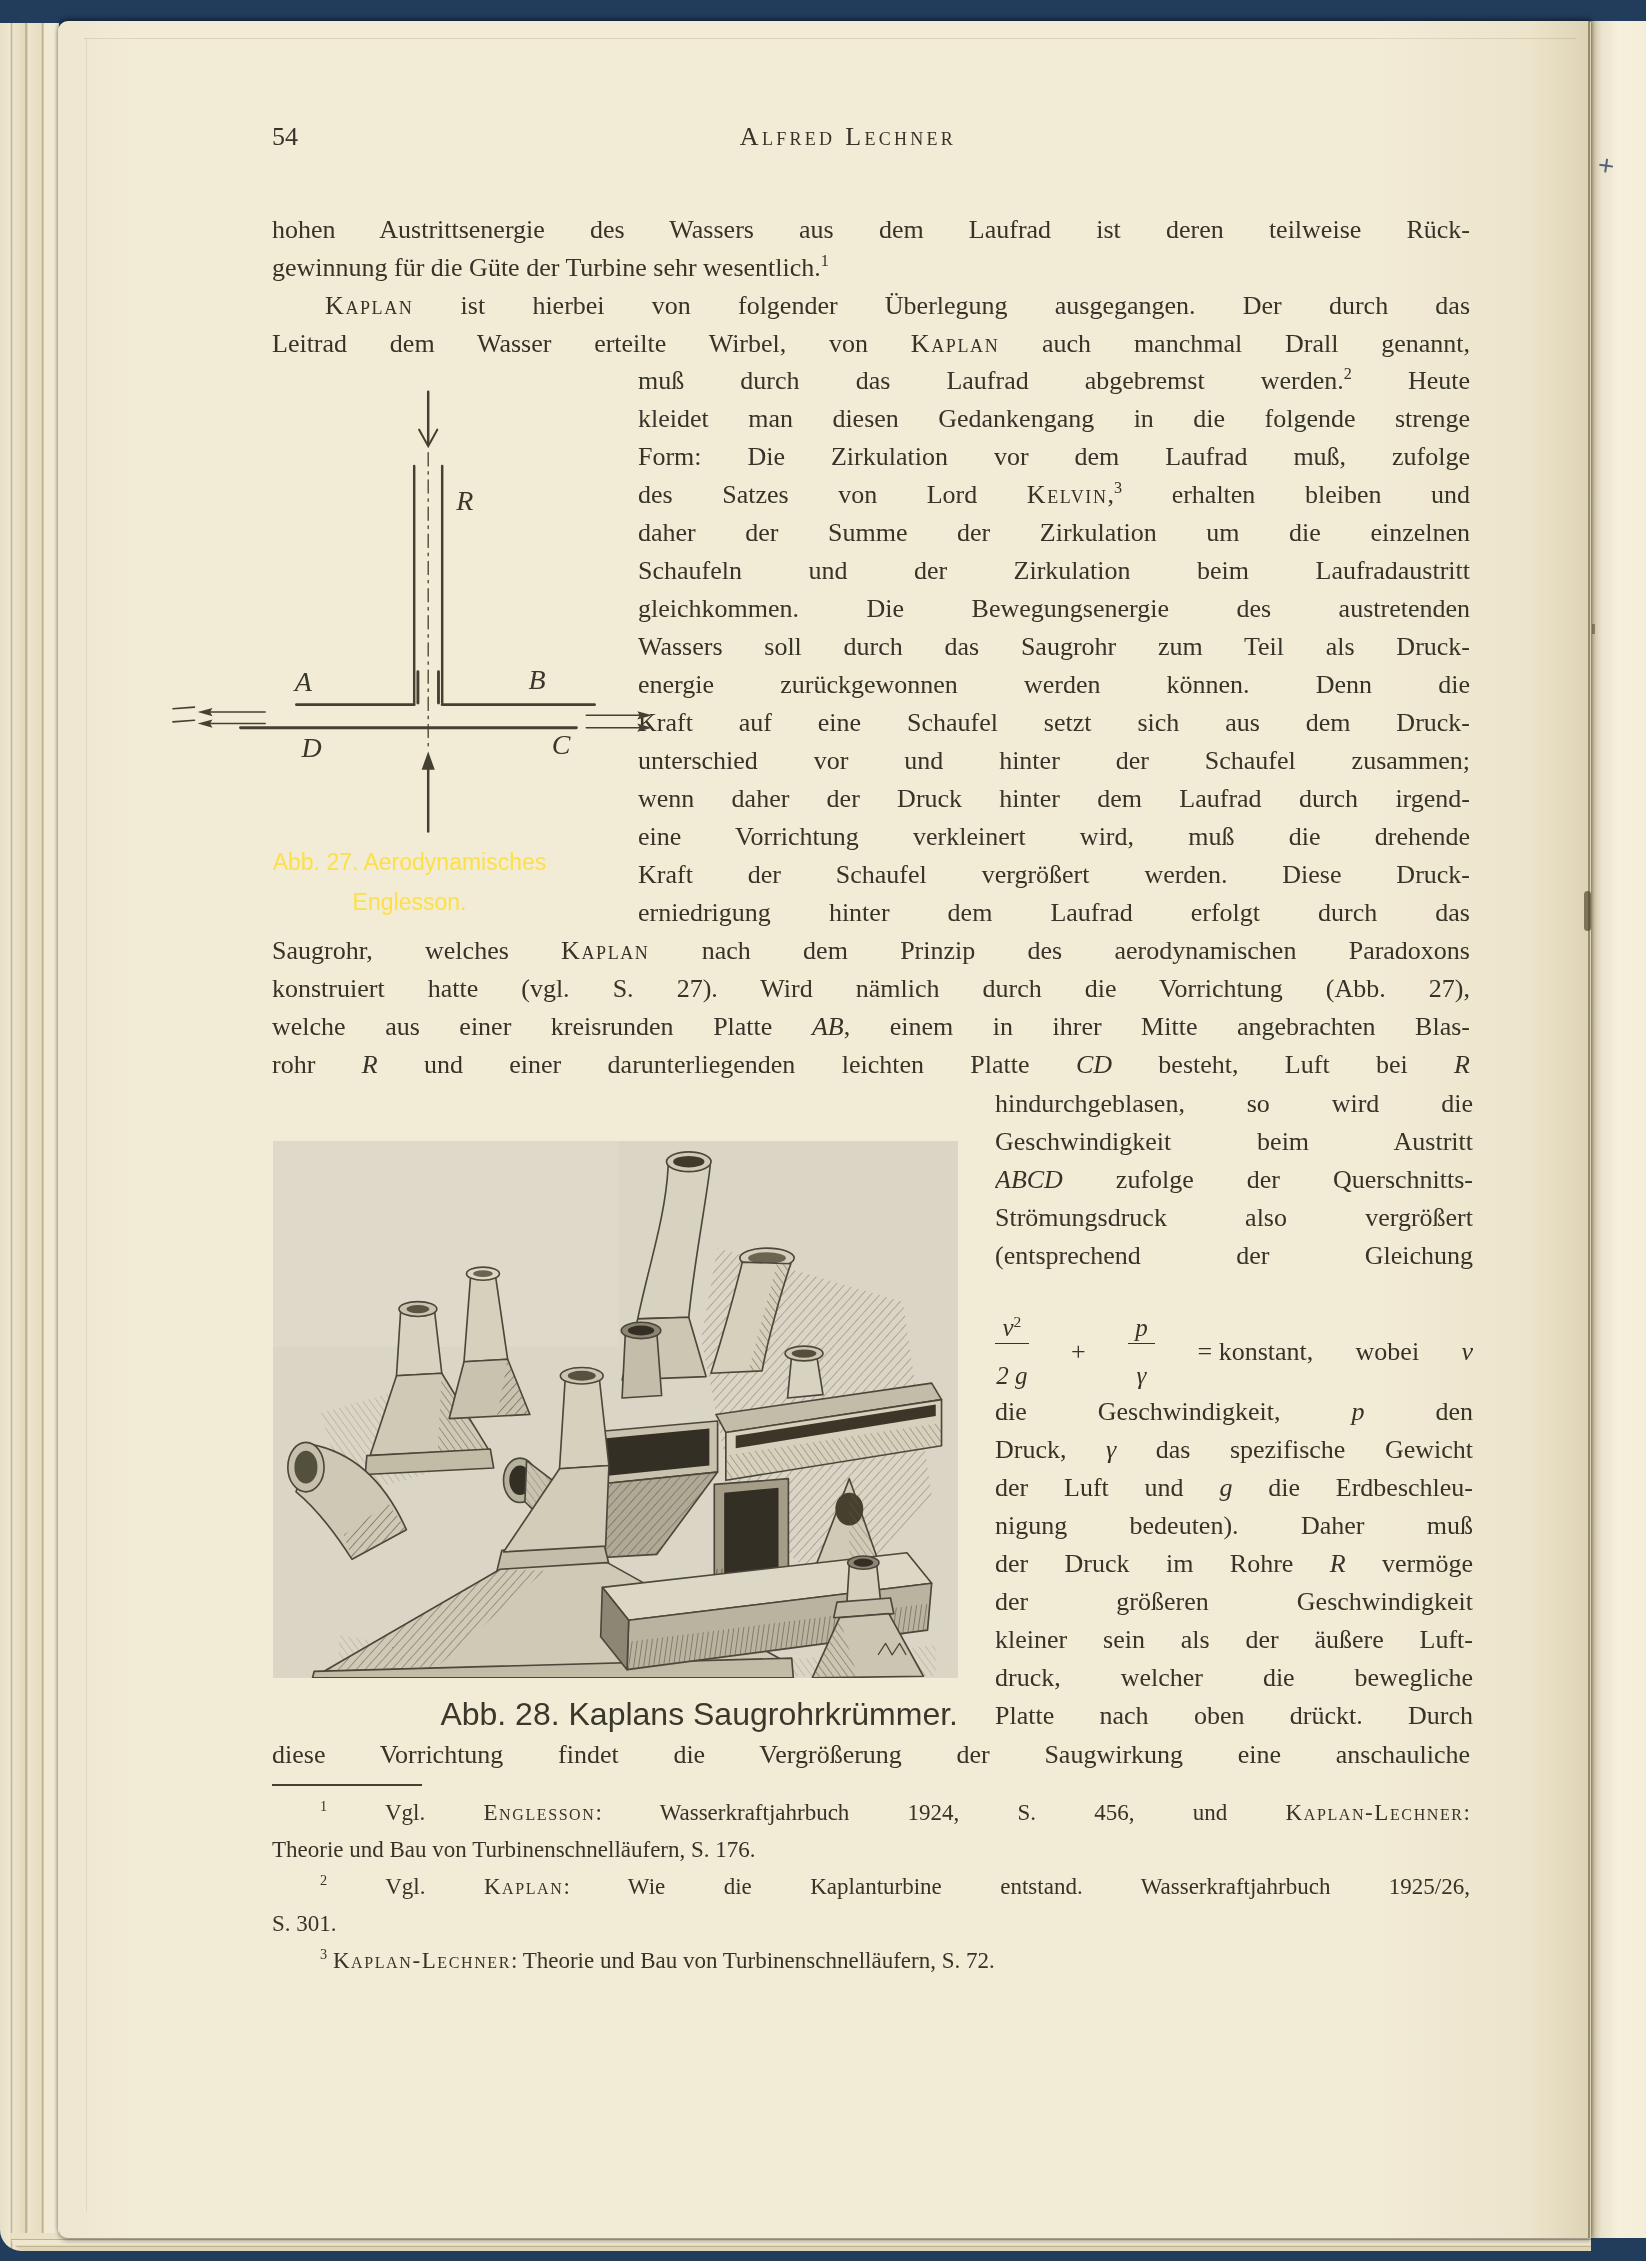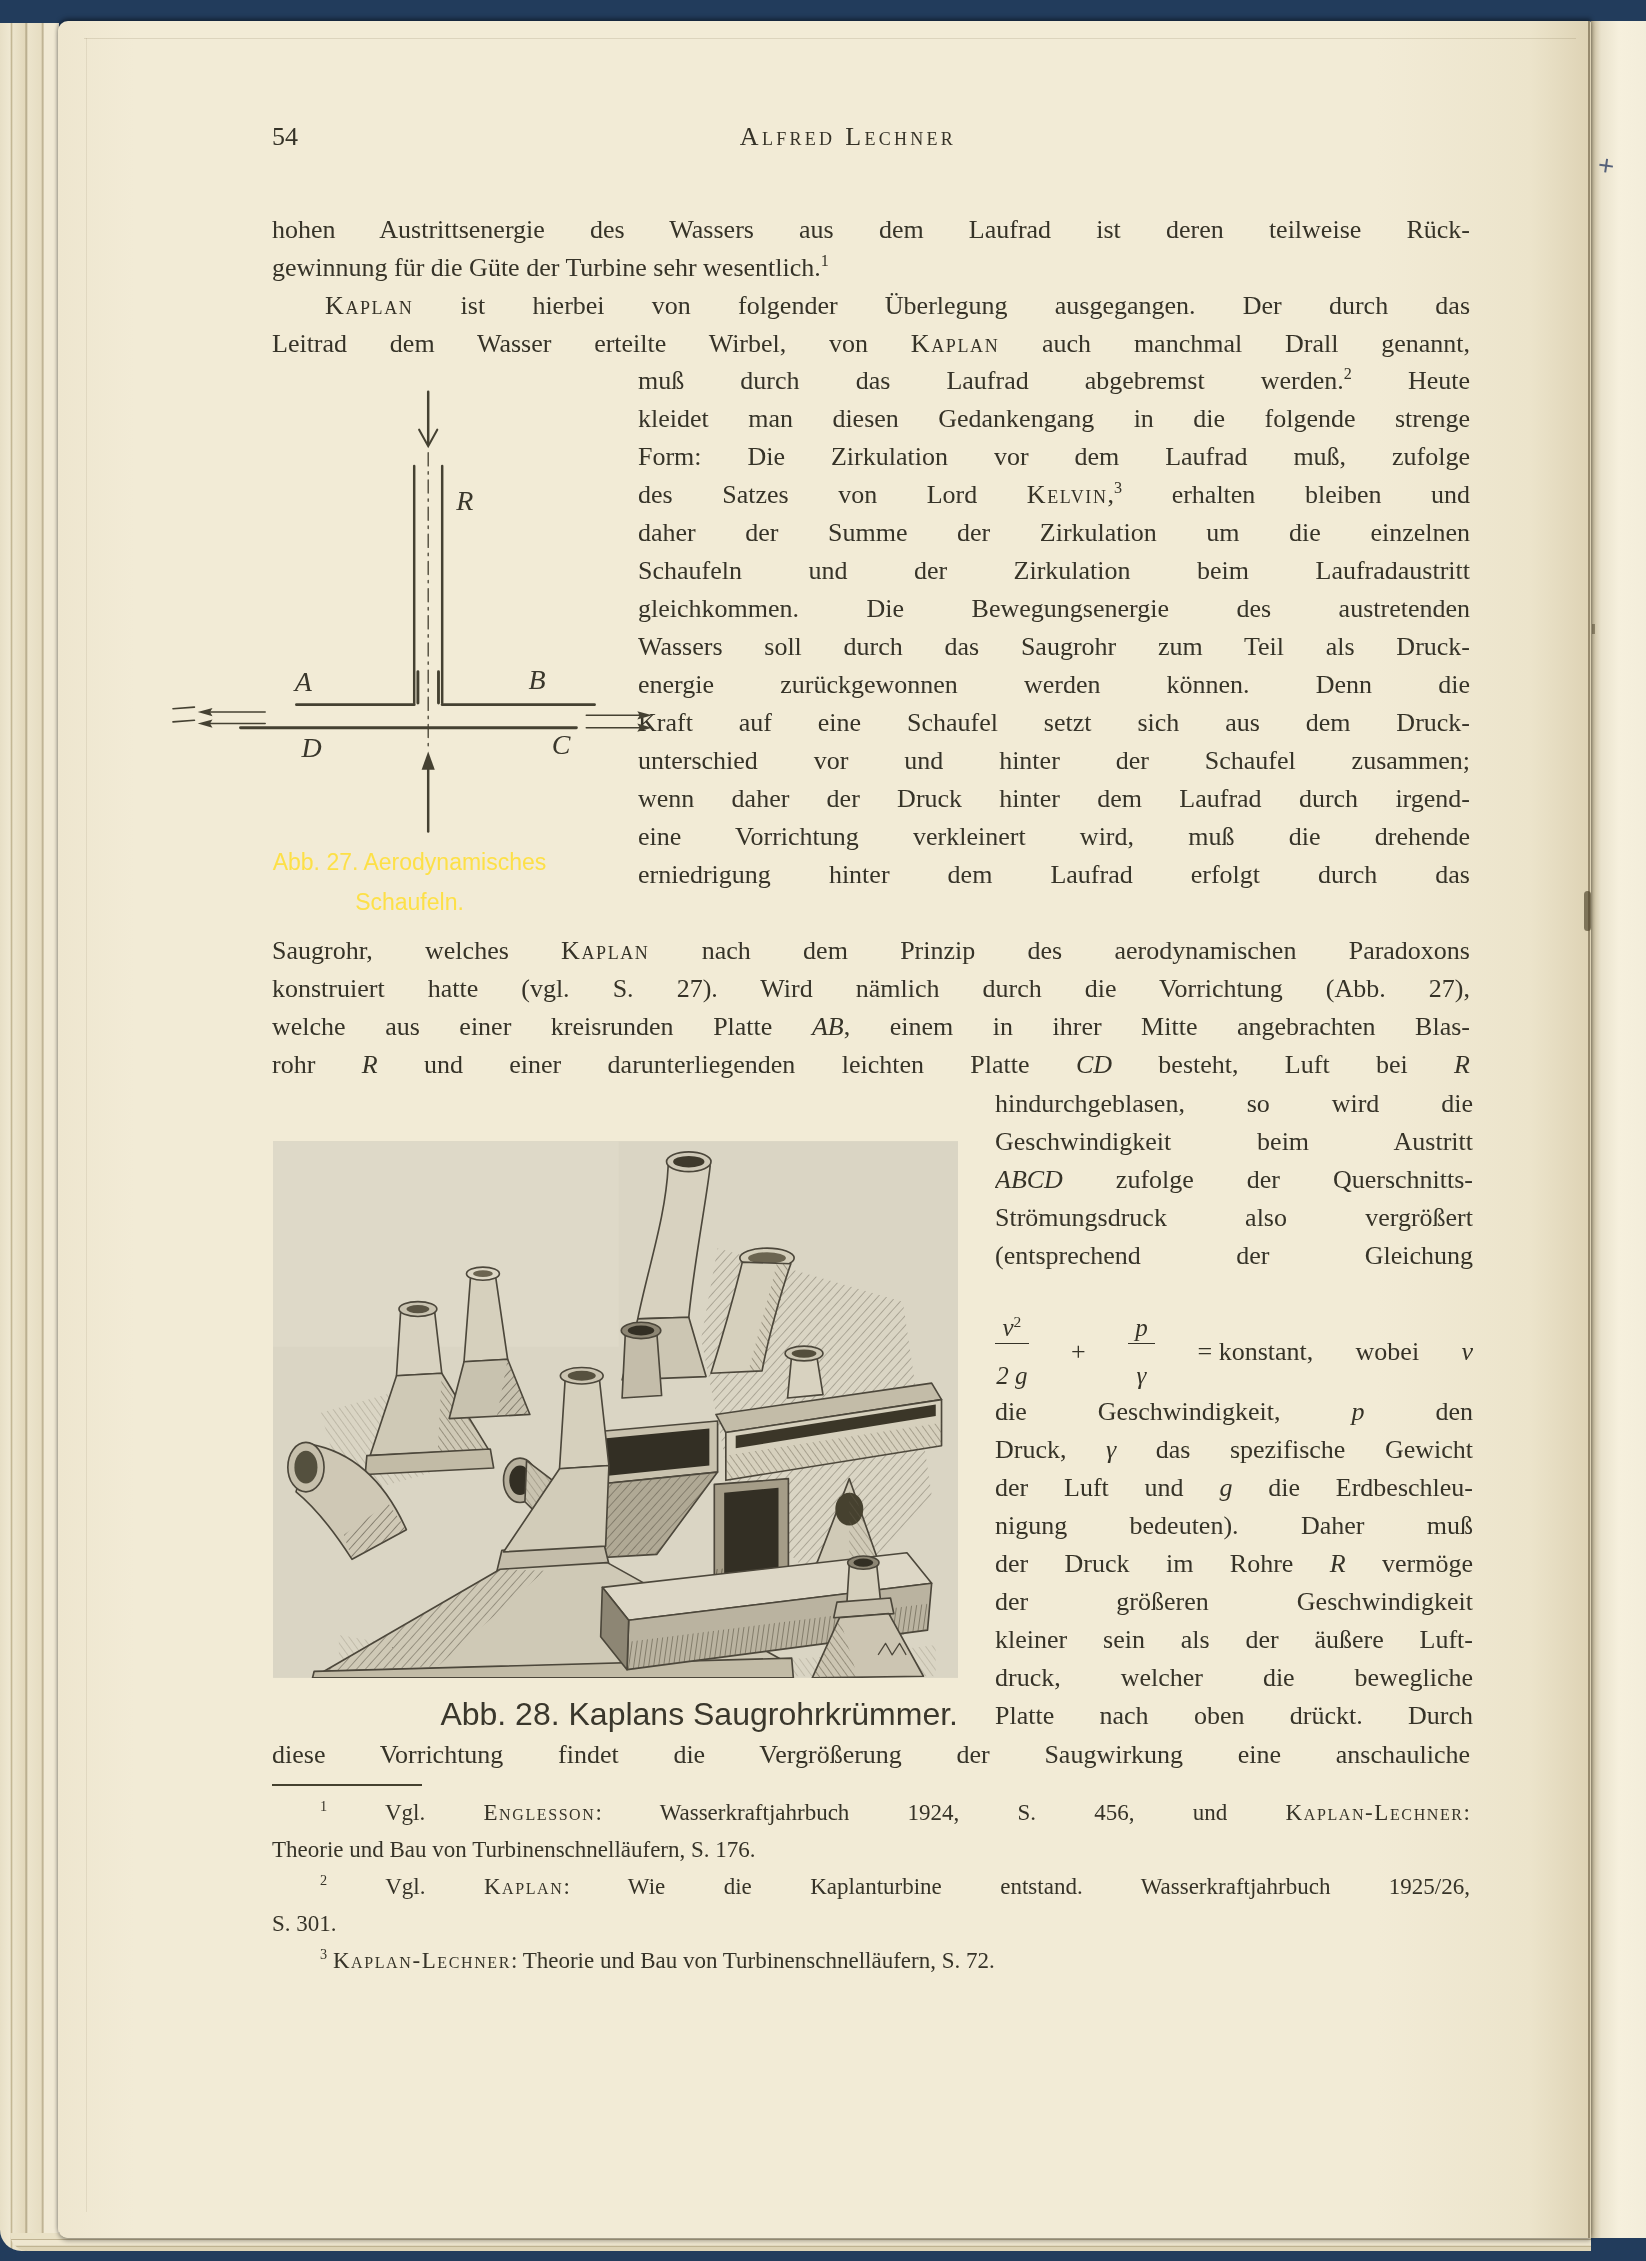--- a/index.html
+++ b/index.html
@@ -113,20 +113,21 @@
       <div class="line">des Satzes von Lord <span class="sc">Kelvin</span>,<sup>3</sup> erhalten bleiben und</div>
       <div class="line">daher der Summe der Zirkulation um die einzelnen</div>
       <div class="line">Schaufeln und der Zirkulation beim Laufradaustritt</div>
       <div class="line">gleichkommen. Die Bewegungsenergie des austretenden</div>
       <div class="line">Wassers soll durch das Saugrohr zum Teil als Druck-</div>
       <div class="line">energie zurückgewonnen werden können. Denn die</div>
       <div class="line">Kraft auf eine Schaufel setzt sich aus dem Druck-</div>
       <div class="line">unterschied vor und hinter der Schaufel zusammen;</div>
       <div class="line">wenn daher der Druck hinter dem Laufrad durch irgend-</div>
       <div class="line">eine Vorrichtung verkleinert wird, muß die drehende</div>
+      <div class="line">Kraft der Schaufel vergrößert werden. Diese Druck-</div>
       <div class="line">erniedrigung hinter dem Laufrad erfolgt durch das</div>
     </div>
   <div id="midblock" class="col">
       <div class="line">Saugrohr, welches <span class="sc">Kaplan</span> nach dem Prinzip des aerodynamischen Paradoxons</div>
       <div class="line">konstruiert hatte (vgl. S. 27). Wird nämlich durch die Vorrichtung (Abb. 27),</div>
       <div class="line">welche aus einer kreisrunden Platte <i>AB</i>, einem in ihrer Mitte angebrachten Blas-</div>
       <div class="line">rohr <i>R</i> und einer darunterliegenden leichten Platte <i>CD</i> besteht, Luft bei <i>R</i></div>
     </div>
   <div id="col28a" class="col">
       <div class="line">hindurchgeblasen, so wird die</div>
@@ -203,21 +204,21 @@
     <g fill="#3a372c" font-family="Liberation Serif, DejaVu Serif, serif" font-style="italic" font-size="34">
       <text x="374" y="162">R</text>
       <text x="178" y="382">A</text>
       <text x="462" y="379">B</text>
       <text x="186" y="462">D</text>
       <text x="490" y="458">C</text>
     </g>
   </svg>
   <div class="cap27">
     <div>Abb. 27. Aerodynamisches</div>
-    <div>Schaufeln.</div>
+    <div>Englesson.</div>
   </div>
 
   <svg class="fig28" viewBox="0 0 832 652">
     <defs>
       <pattern id="hA" patternUnits="userSpaceOnUse" width="8" height="8" patternTransform="rotate(42)">
         <line x1="0" y1="0" x2="0" y2="8" stroke="#5e584a" stroke-width="1.5"></line>
       </pattern>
       <pattern id="hB" patternUnits="userSpaceOnUse" width="7" height="7" patternTransform="rotate(-36)">
         <line x1="0" y1="0" x2="0" y2="7" stroke="#675f4e" stroke-width="1.3"></line>
       </pattern>

